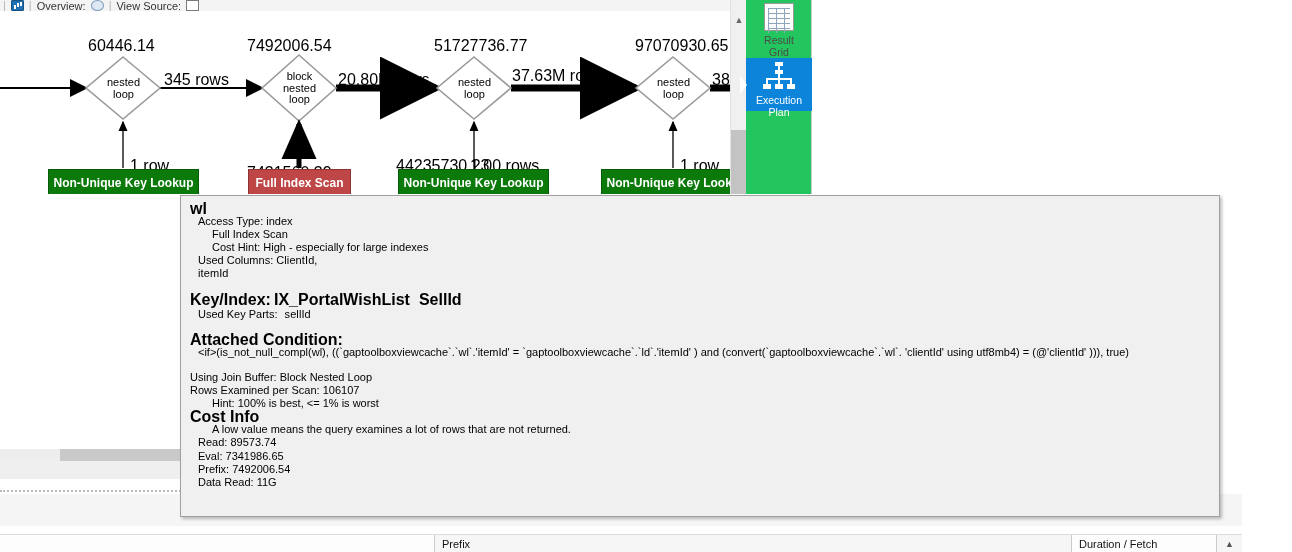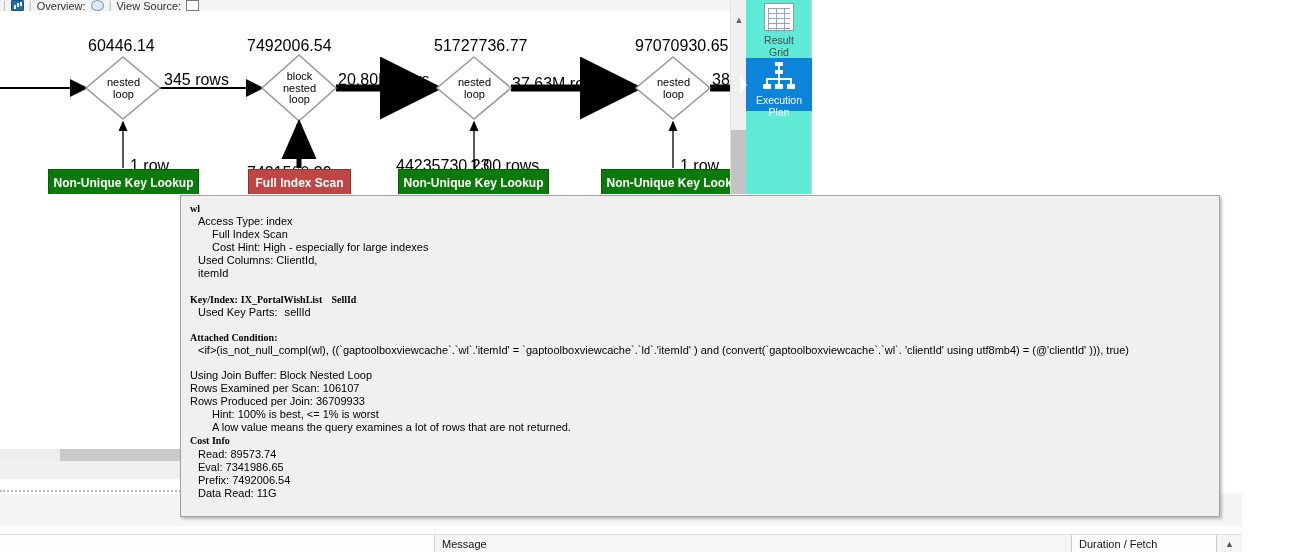--- a/index.html
+++ b/index.html
@@ -72,21 +72,21 @@
     display:flex; align-items:center; justify-content:center;
     color:#666; font-size:9px;
   }
   #canvas-vscroll .thumb {
     position:absolute; left:0; top:130px; width:16px; height:64px; background:#c3c3c3;
   }
 
   
   #tabstrip {
     position:absolute; left:746px; top:0; width:66px; height:194px;
-    background:#5eead4; border-right:1px solid #cfcfcf;
+    background:#22c55e; border-right:1px solid #cfcfcf;
   }
   .vtab {
     position:absolute; left:0; width:66px;
     display:flex; flex-direction:column; align-items:center; justify-content:flex-start;
     font-size:10.5px; line-height:12px; text-align:center; color:#4b4b4b;
     padding-top:3px; cursor:pointer;
   }
   .vtab.sel { background:#0b84d9; color:#fff; }
   .vtab.sel::before{
     content:""; position:absolute; left:-6px; top:50%; transform:translateY(-50%);
@@ -121,21 +121,21 @@
 
   
   #tooltip {
     position:absolute; left:180px; top:195px; width:1040px; height:322px;
     background:#f0f0f0; border:1px solid #a0a0a0;
     box-shadow:2px 2px 3px rgba(0,0,0,.25);
     font-size:11px; color:#000; overflow:hidden;
     padding:6px 9px 0 9px;
   }
   #tooltip .ln { white-space:nowrap; line-height:13.1px; }
-  #tooltip .b  { font-weight:bold; font-size:10px;font-family:Liberation Serif, serif; }
+  #tooltip .b  { font-weight:bold; font-size:16px; }
   #tooltip .i1 { padding-left:8px; }
   #tooltip .i2 { padding-left:22px; }
   #tooltip .gap { height:12px; }
   #tooltip .mono-ish { letter-spacing:.1px; }
 
   
   #bottombar {
     position:absolute; left:0; top:534px; width:1292px; height:18px;
     background:#f6f6f6; border-top:1px solid #dddddd;
     font-size:11px; color:#111;
@@ -214,21 +214,21 @@
     <div>loop</div>
   </div>
 
   <div class="cost-lbl" style="left:88px;  top:26px;">60446.14</div>
   <div class="cost-lbl" style="left:247px; top:26px;">7492006.54</div>
   <div class="cost-lbl" style="left:434px; top:26px;">51727736.77</div>
   <div class="cost-lbl" style="left:635px; top:26px;">97070930.65</div>
 
   <div class="rows-lbl" style="left:164px; top:60px;text-align:right;">345 rows</div>
   <div class="rows-lbl" style="left:338px; top:60px;">20.80M rows</div>
-  <div class="rows-lbl" style="left:512px; top:64px;">37.63M rows</div>
+  <div class="rows-lbl" style="left:512px; top:56px;">37.63M rows</div>
   <div class="rows-lbl" style="left:712px; top:60px;">38.5</div>
 
   <div class="cost-lbl" style="left:54px;  top:146px;margin-top:20px;">392.05</div>
   <div class="rows-lbl" style="left:130px; top:146px;">1 row</div>
 
   <div class="cost-lbl" style="left:247px; top:146px;margin-top:7px;">7431560.39</div>
   <div class="rows-lbl" style="left:297px; top:146px;margin-top:40px;">106000.00 rows</div>
 
   <div class="cost-lbl" style="left:396px; top:146px;">44235730.23</div>
   <div class="rows-lbl" style="left:470px; top:146px;">1.00 rows</div>
@@ -312,31 +312,30 @@
 
   <div class="gap"></div>
 
   <div class="ln b">Attached Condition:</div>
   <div class="ln i1">&lt;if&gt;(is_not_null_compl(wl), ((`gaptoolboxviewcache`.`wl`.'itemId' = `gaptoolboxviewcache`.`ld`.'itemId' ) and (convert(`gaptoolboxviewcache`.`wl`.  'clientId'    using utf8mb4) = (@'clientId' ))), true)</div>
 
   <div class="gap"></div>
 
   <div class="ln">Using Join Buffer:  Block Nested Loop</div>
   <div class="ln">Rows Examined per Scan:  106107</div>
-  <div class="ln">Rows Produced per Join:  36709933</div>
   <div class="ln i2">Hint: 100% is best, &lt;= 1% is worst</div>
+  <div class="ln b">Cost Info</div>
   <div class="ln i2">A low value means the query examines a lot of rows that are not returned.</div>
-  <div class="ln b">Cost Info</div>
   <div class="ln i1">Read: 89573.74</div>
   <div class="ln i1">Eval: 7341986.65</div>
   <div class="ln i1">Prefix: 7492006.54</div>
   <div class="ln i1">Data Read: 11G</div>
 </div>
 
 <div id="bottombar">
   <div class="capbar"></div>
-  <div class="cell" style="left:434px; width:637px;">Message</div>
+  <div class="cell" style="left:434px; width:637px;">Prefix</div>
   <div class="capbar2"></div>
   <div class="cell" style="left:1071px; width:145px;">Duration / Fetch</div>
   <div class="collapse">▲</div>
 </div>
 
 <div id="rightgutter"></div>
 
 </body></html>

